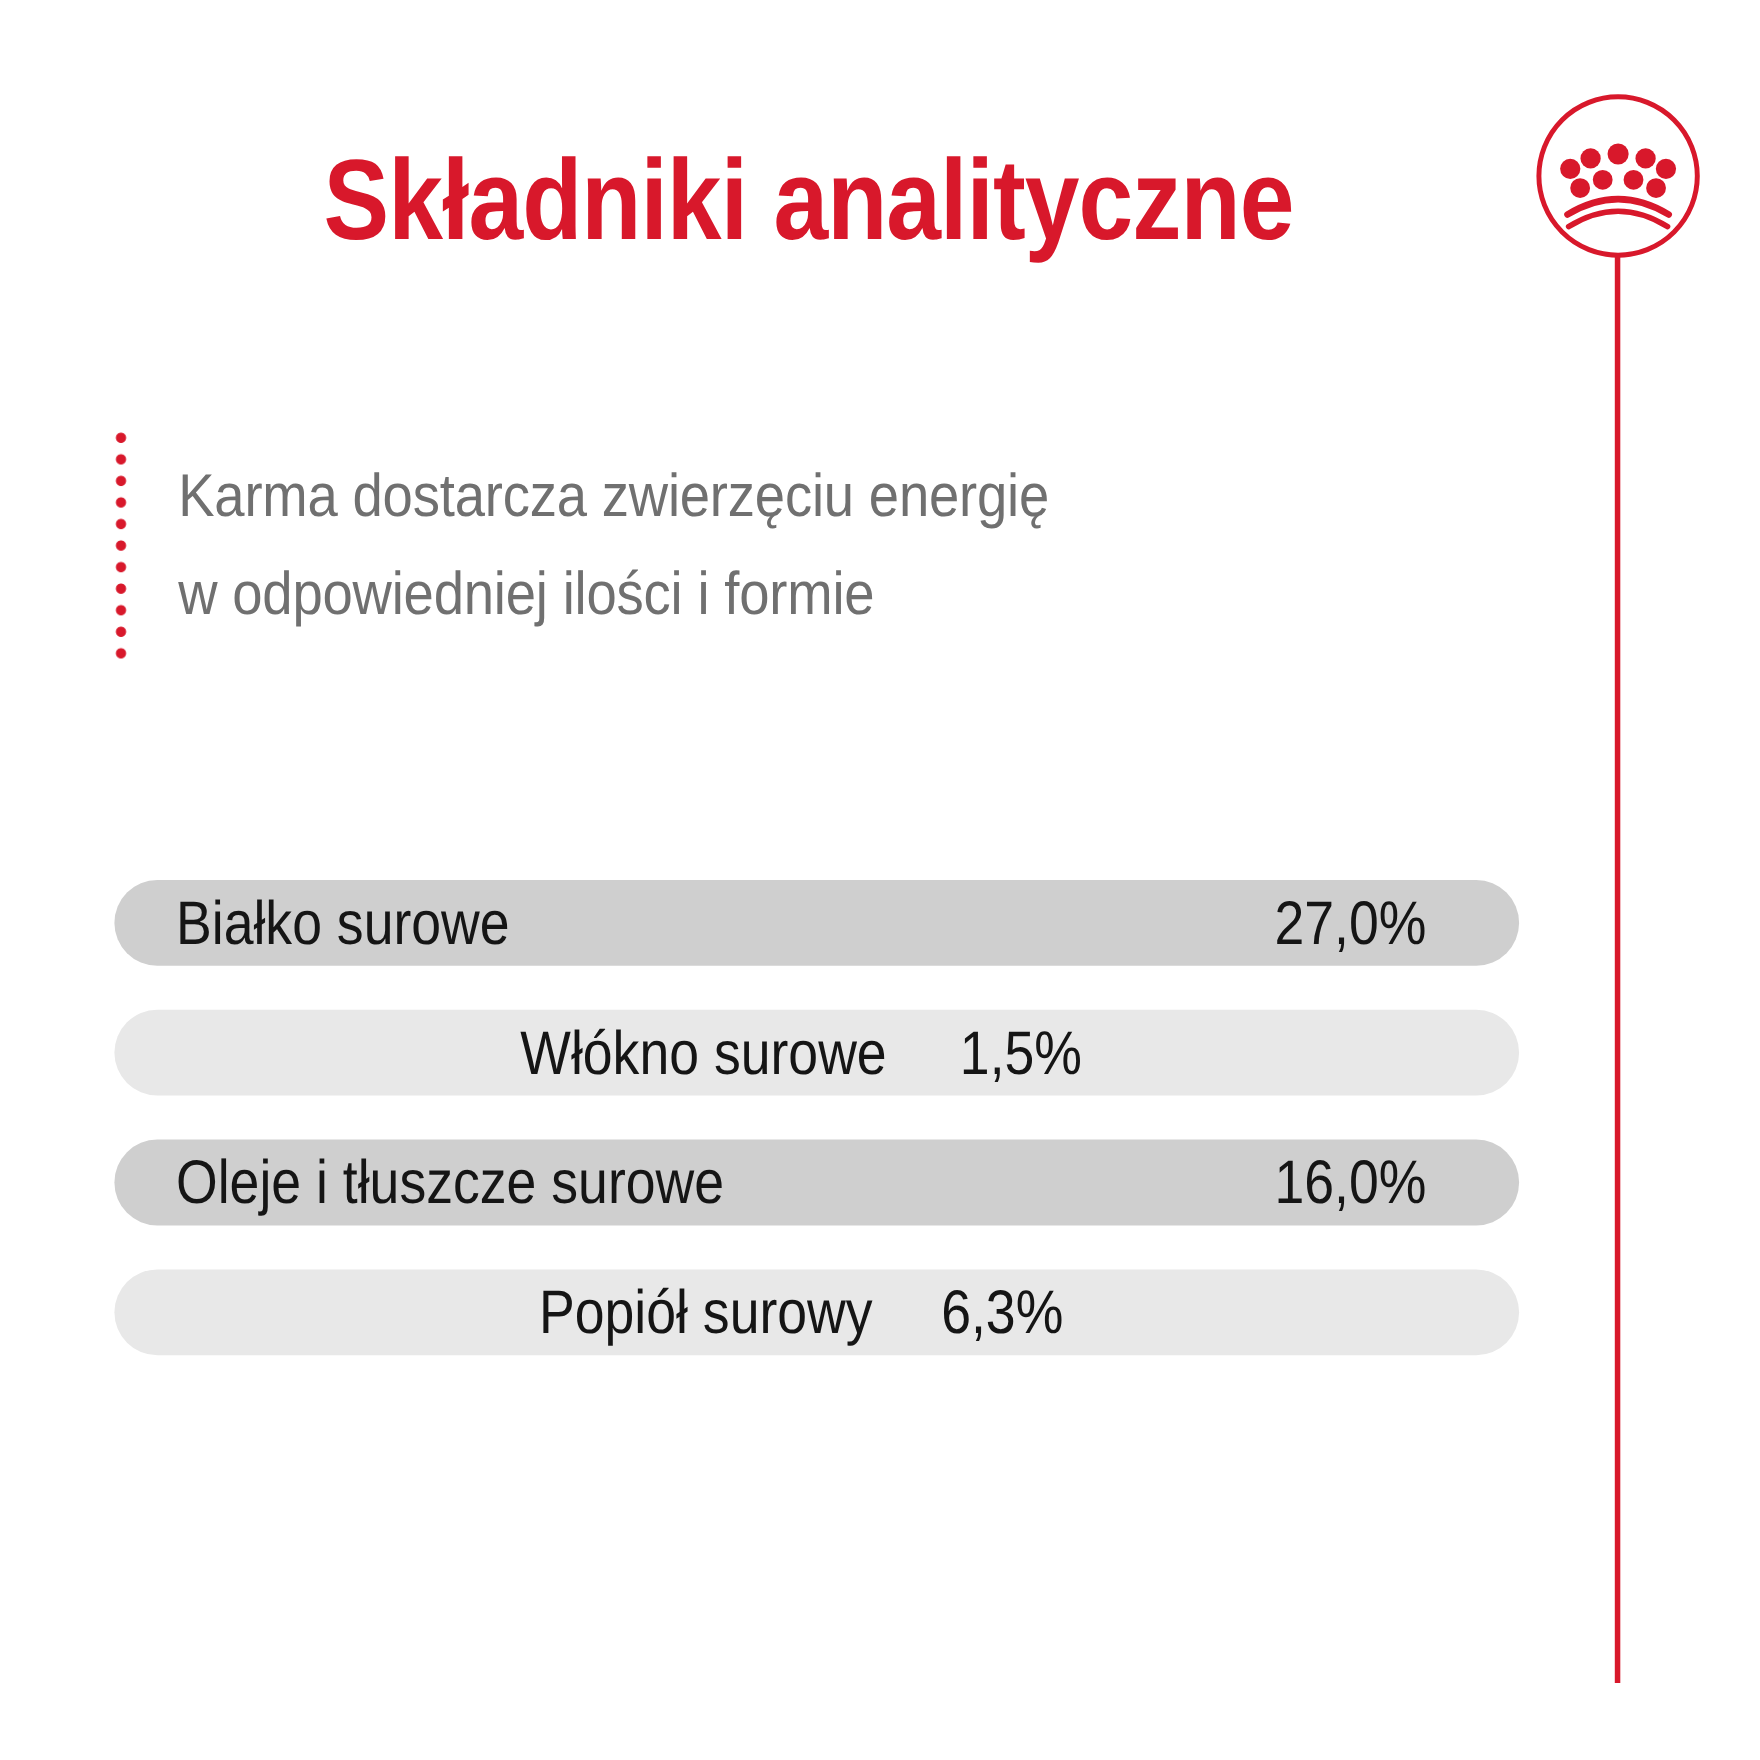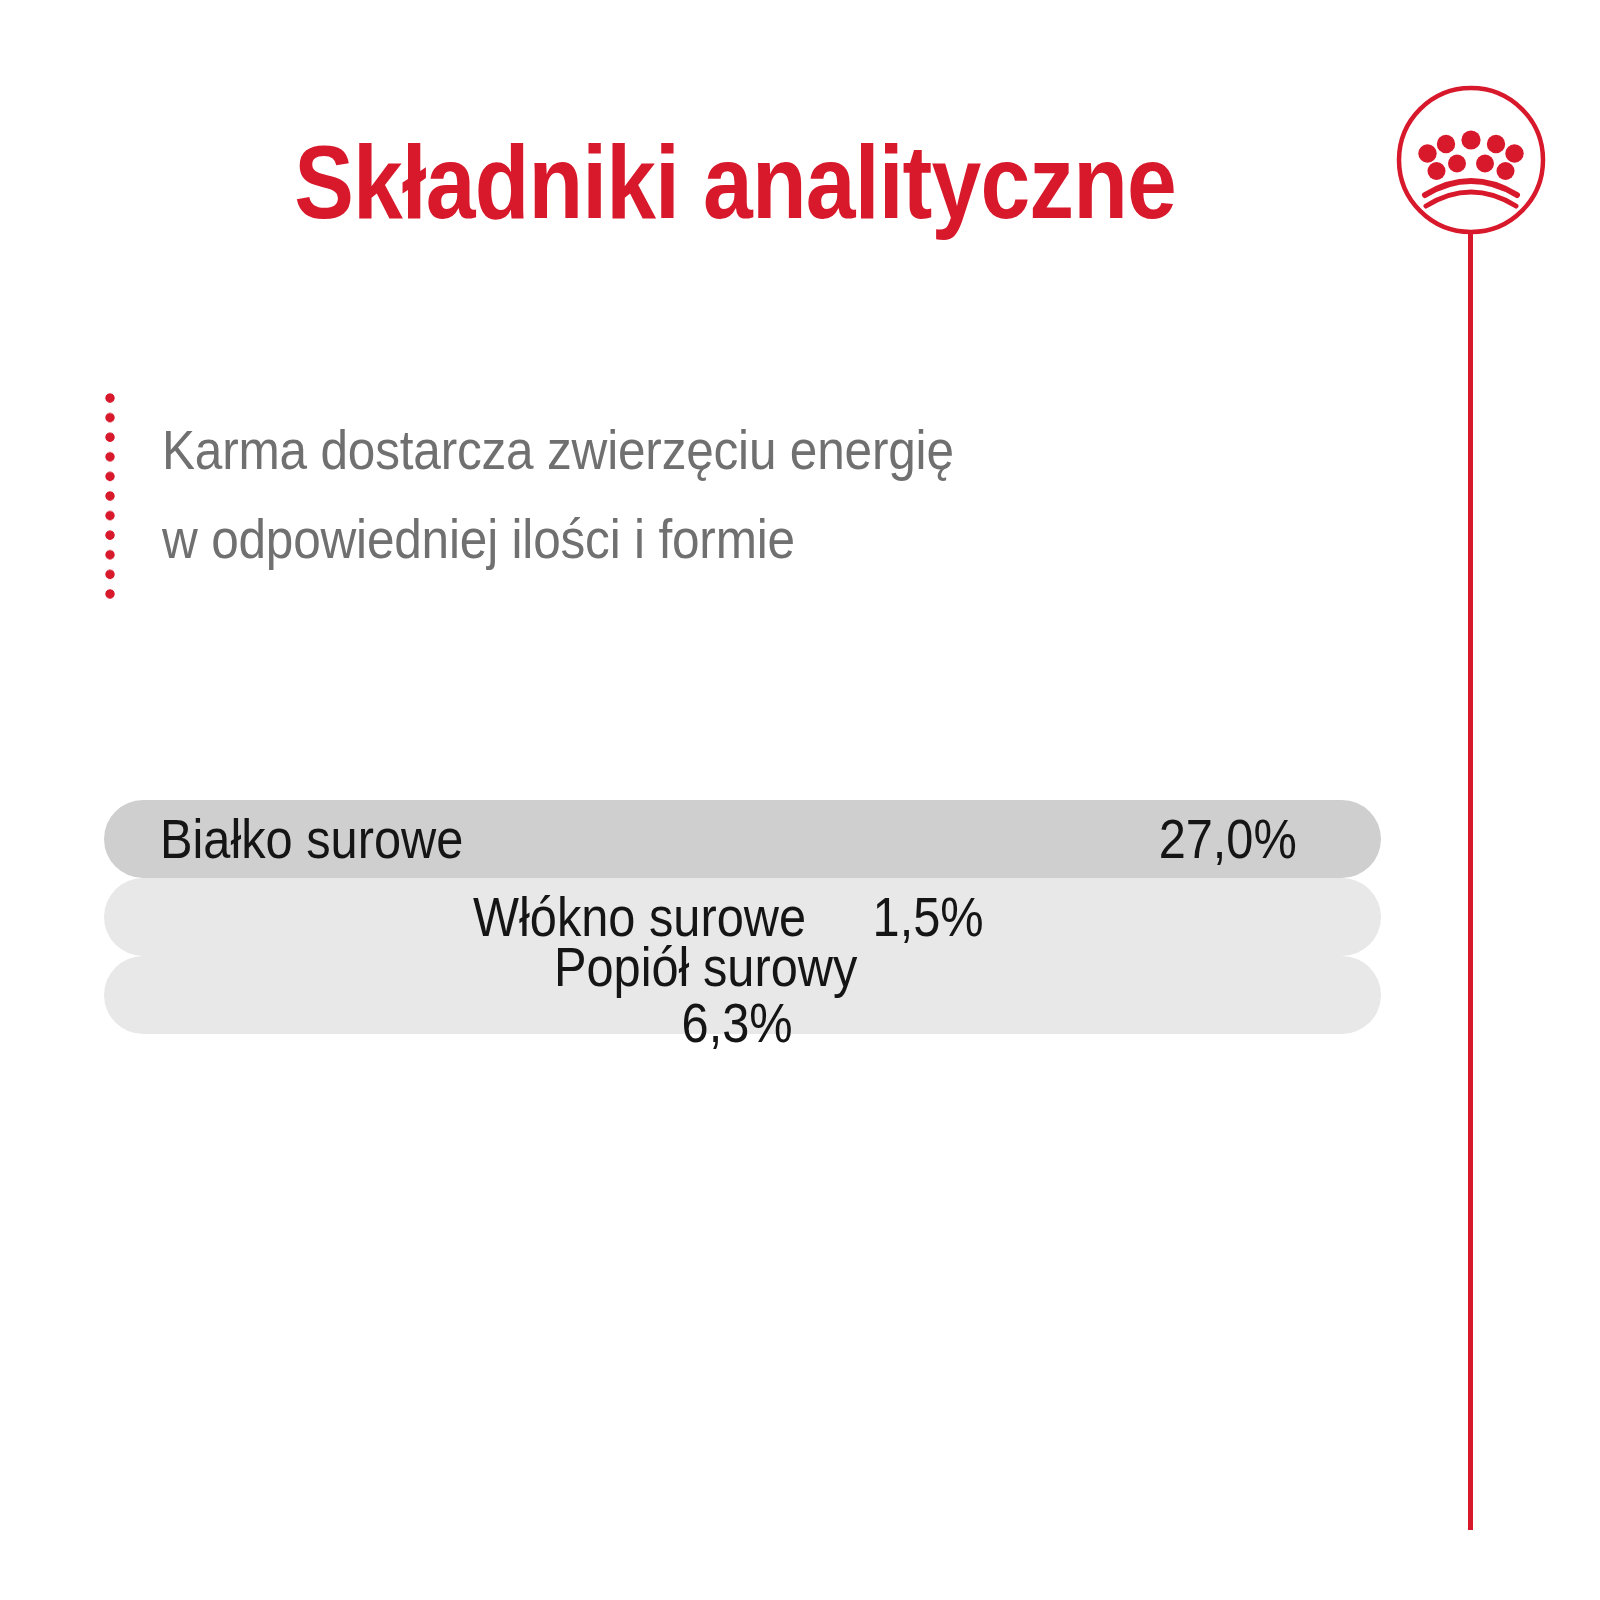--- a/index.html
+++ b/index.html
@@ -86,27 +86,28 @@
   #rows {
     position: absolute;
     left: 104px;
     top: 800px;
     width: 1277px;
   }
   .row {
     position: relative;
     height: 78px;
     border-radius: 39px;
+    margin-bottom: 40px;
     display: flex;
     align-items: center;
     justify-content: space-between;
     box-sizing: border-box;
     padding: 0 84px 0 56px;
   }
-  .row:last-child { margin-bottom: 0; flex-direction: column; }
+  .row:last-child { margin-bottom: 0; }
   .row.shade-dark  { background: #cfcfcf; }
   .row.shade-light { background: #e8e8e8; justify-content: center; }
   .row-label,
   .row-value {
     color: #151515;
     font-size: 56px;
     font-weight: 400;
     line-height: 1;
     white-space: nowrap;
     transform: scaleX(0.87);
@@ -151,19 +152,23 @@
   <div class="row shade-dark">
     <span class="row-label">Białko surowe</span>
     <span class="row-value">27,0%</span>
   </div>
 
   <div class="row shade-light">
     <span class="row-label">Włókno surowe</span>
     <span class="row-value">1,5%</span>
   </div>
 
+  <div class="row shade-dark">
+    <span class="row-label">Oleje i tłuszcze surowe</span>
+    <span class="row-value">16,0%</span>
+  </div>
 
   <div class="row shade-light">
     <span class="row-label">Popiół surowy</span>
     <span class="row-value">6,3%</span>
   </div>
 
 </div>
 
 </body></html>

